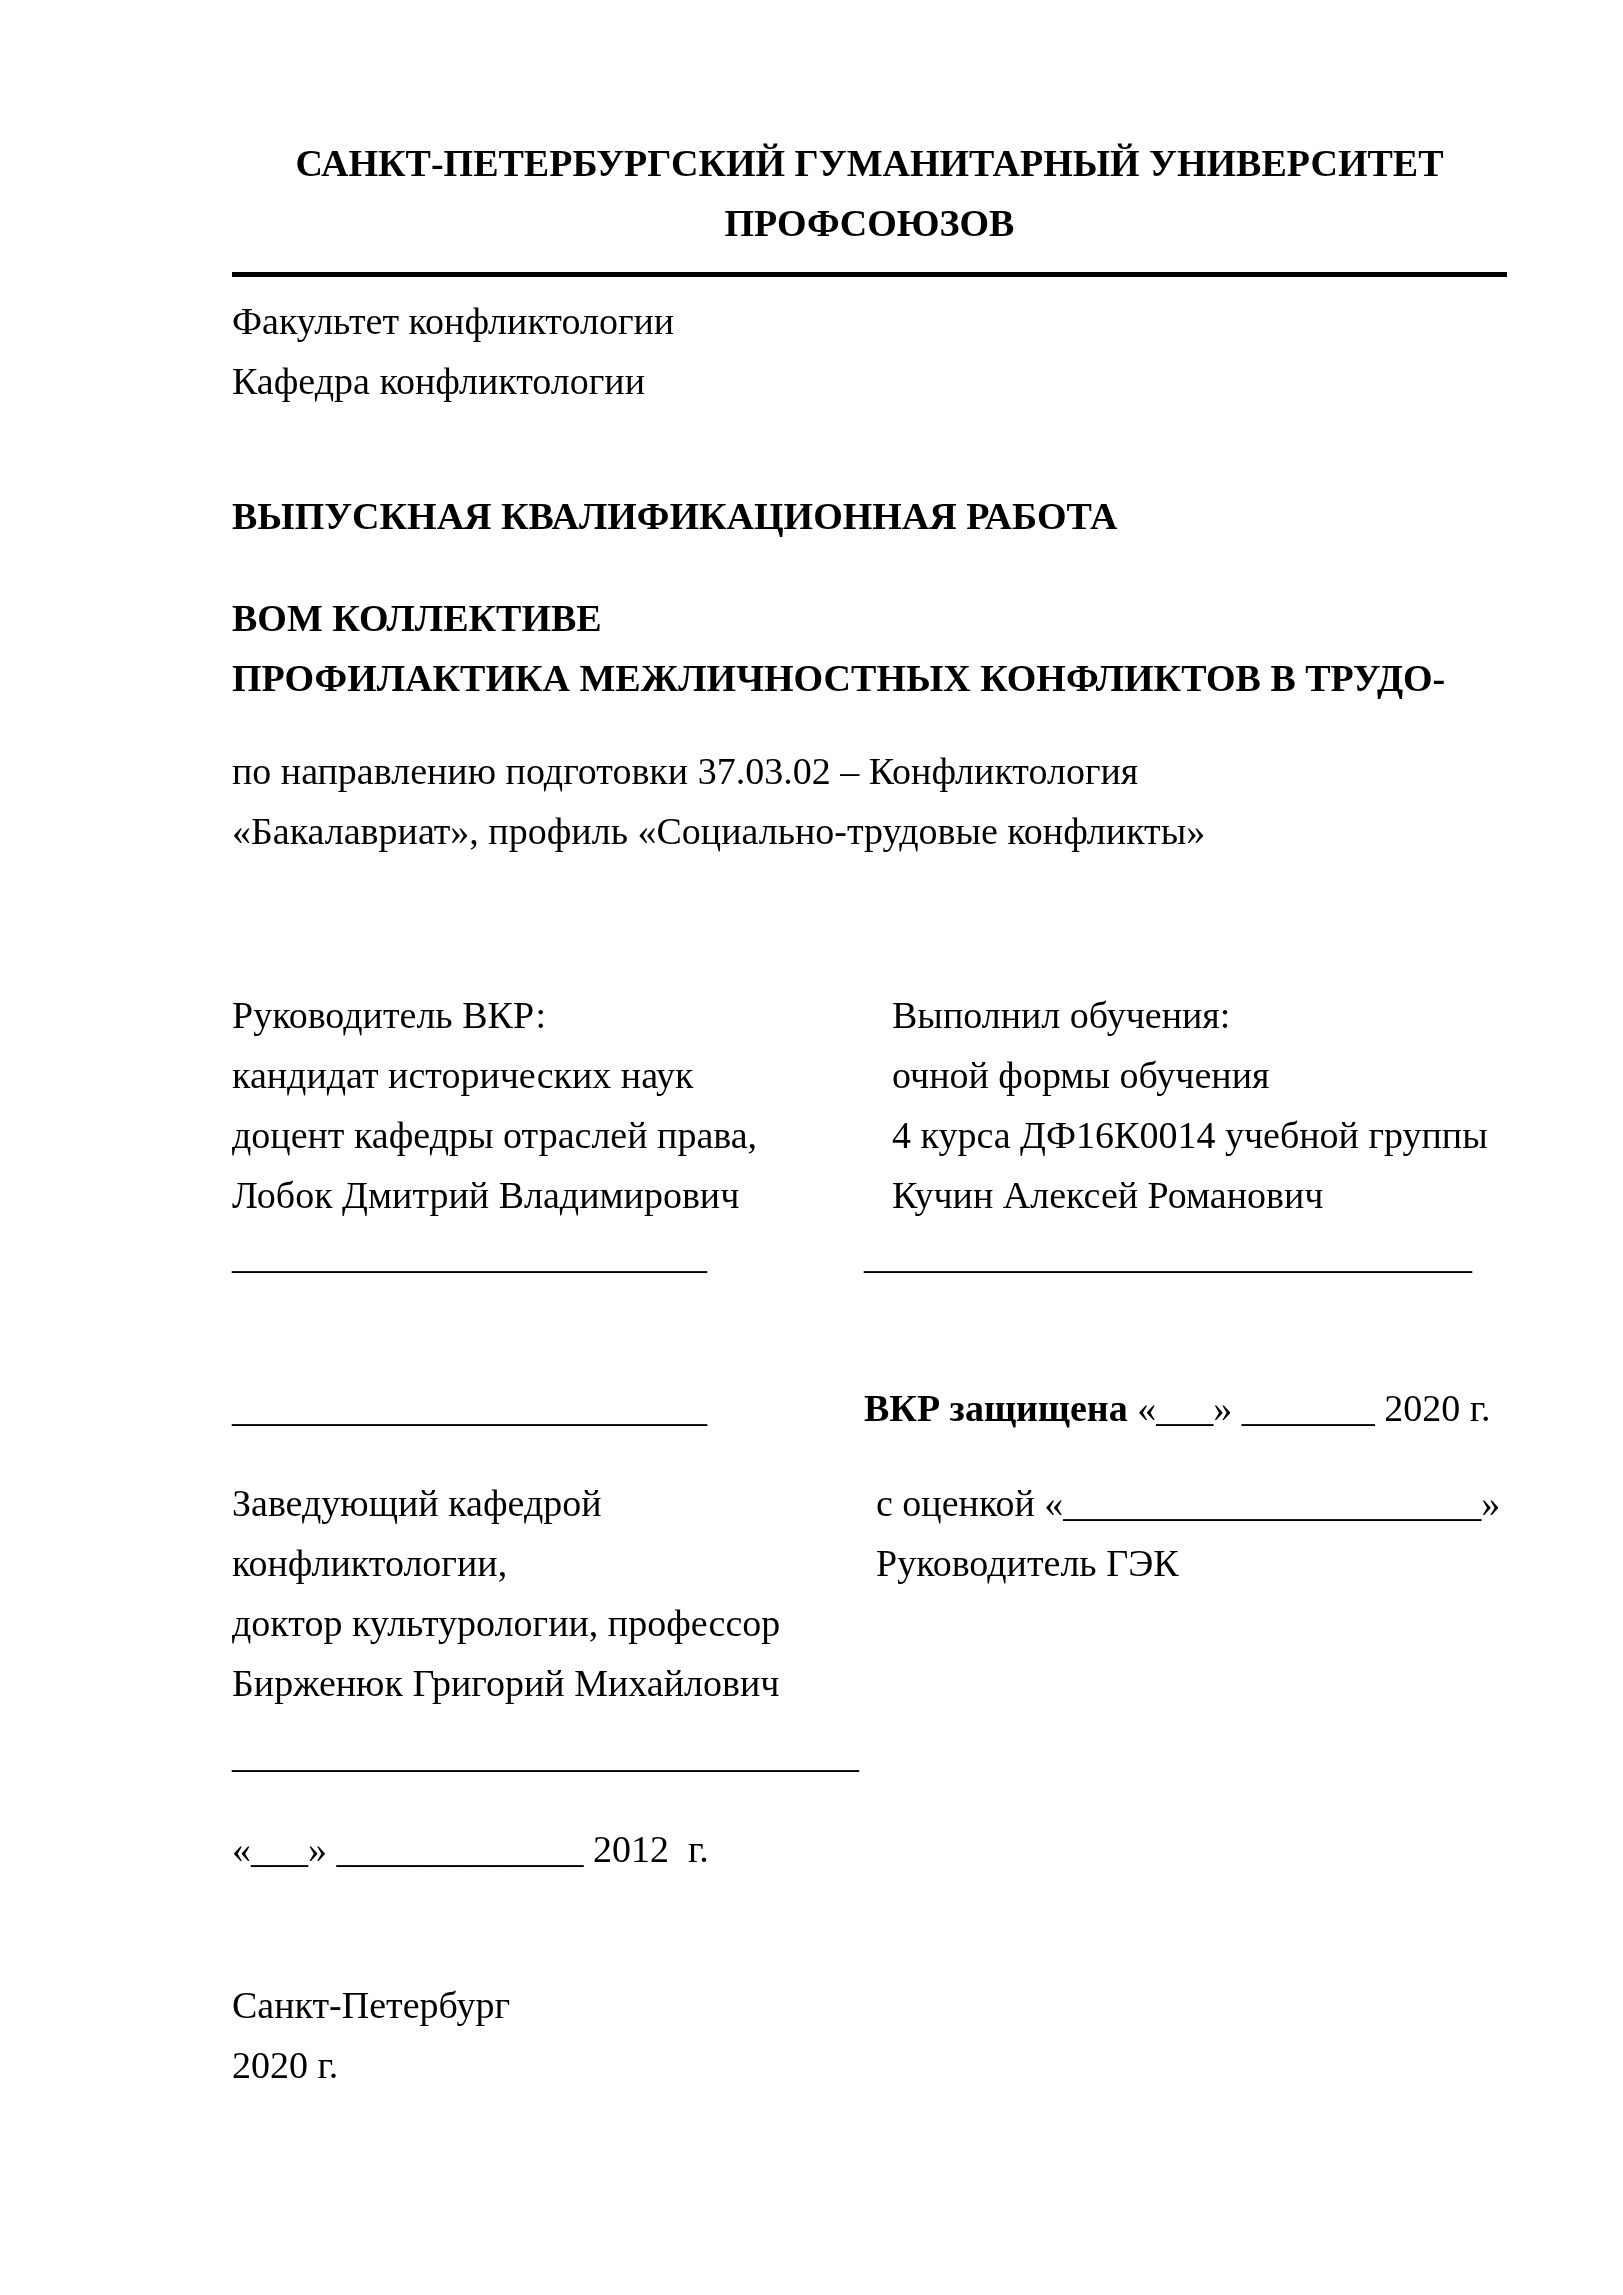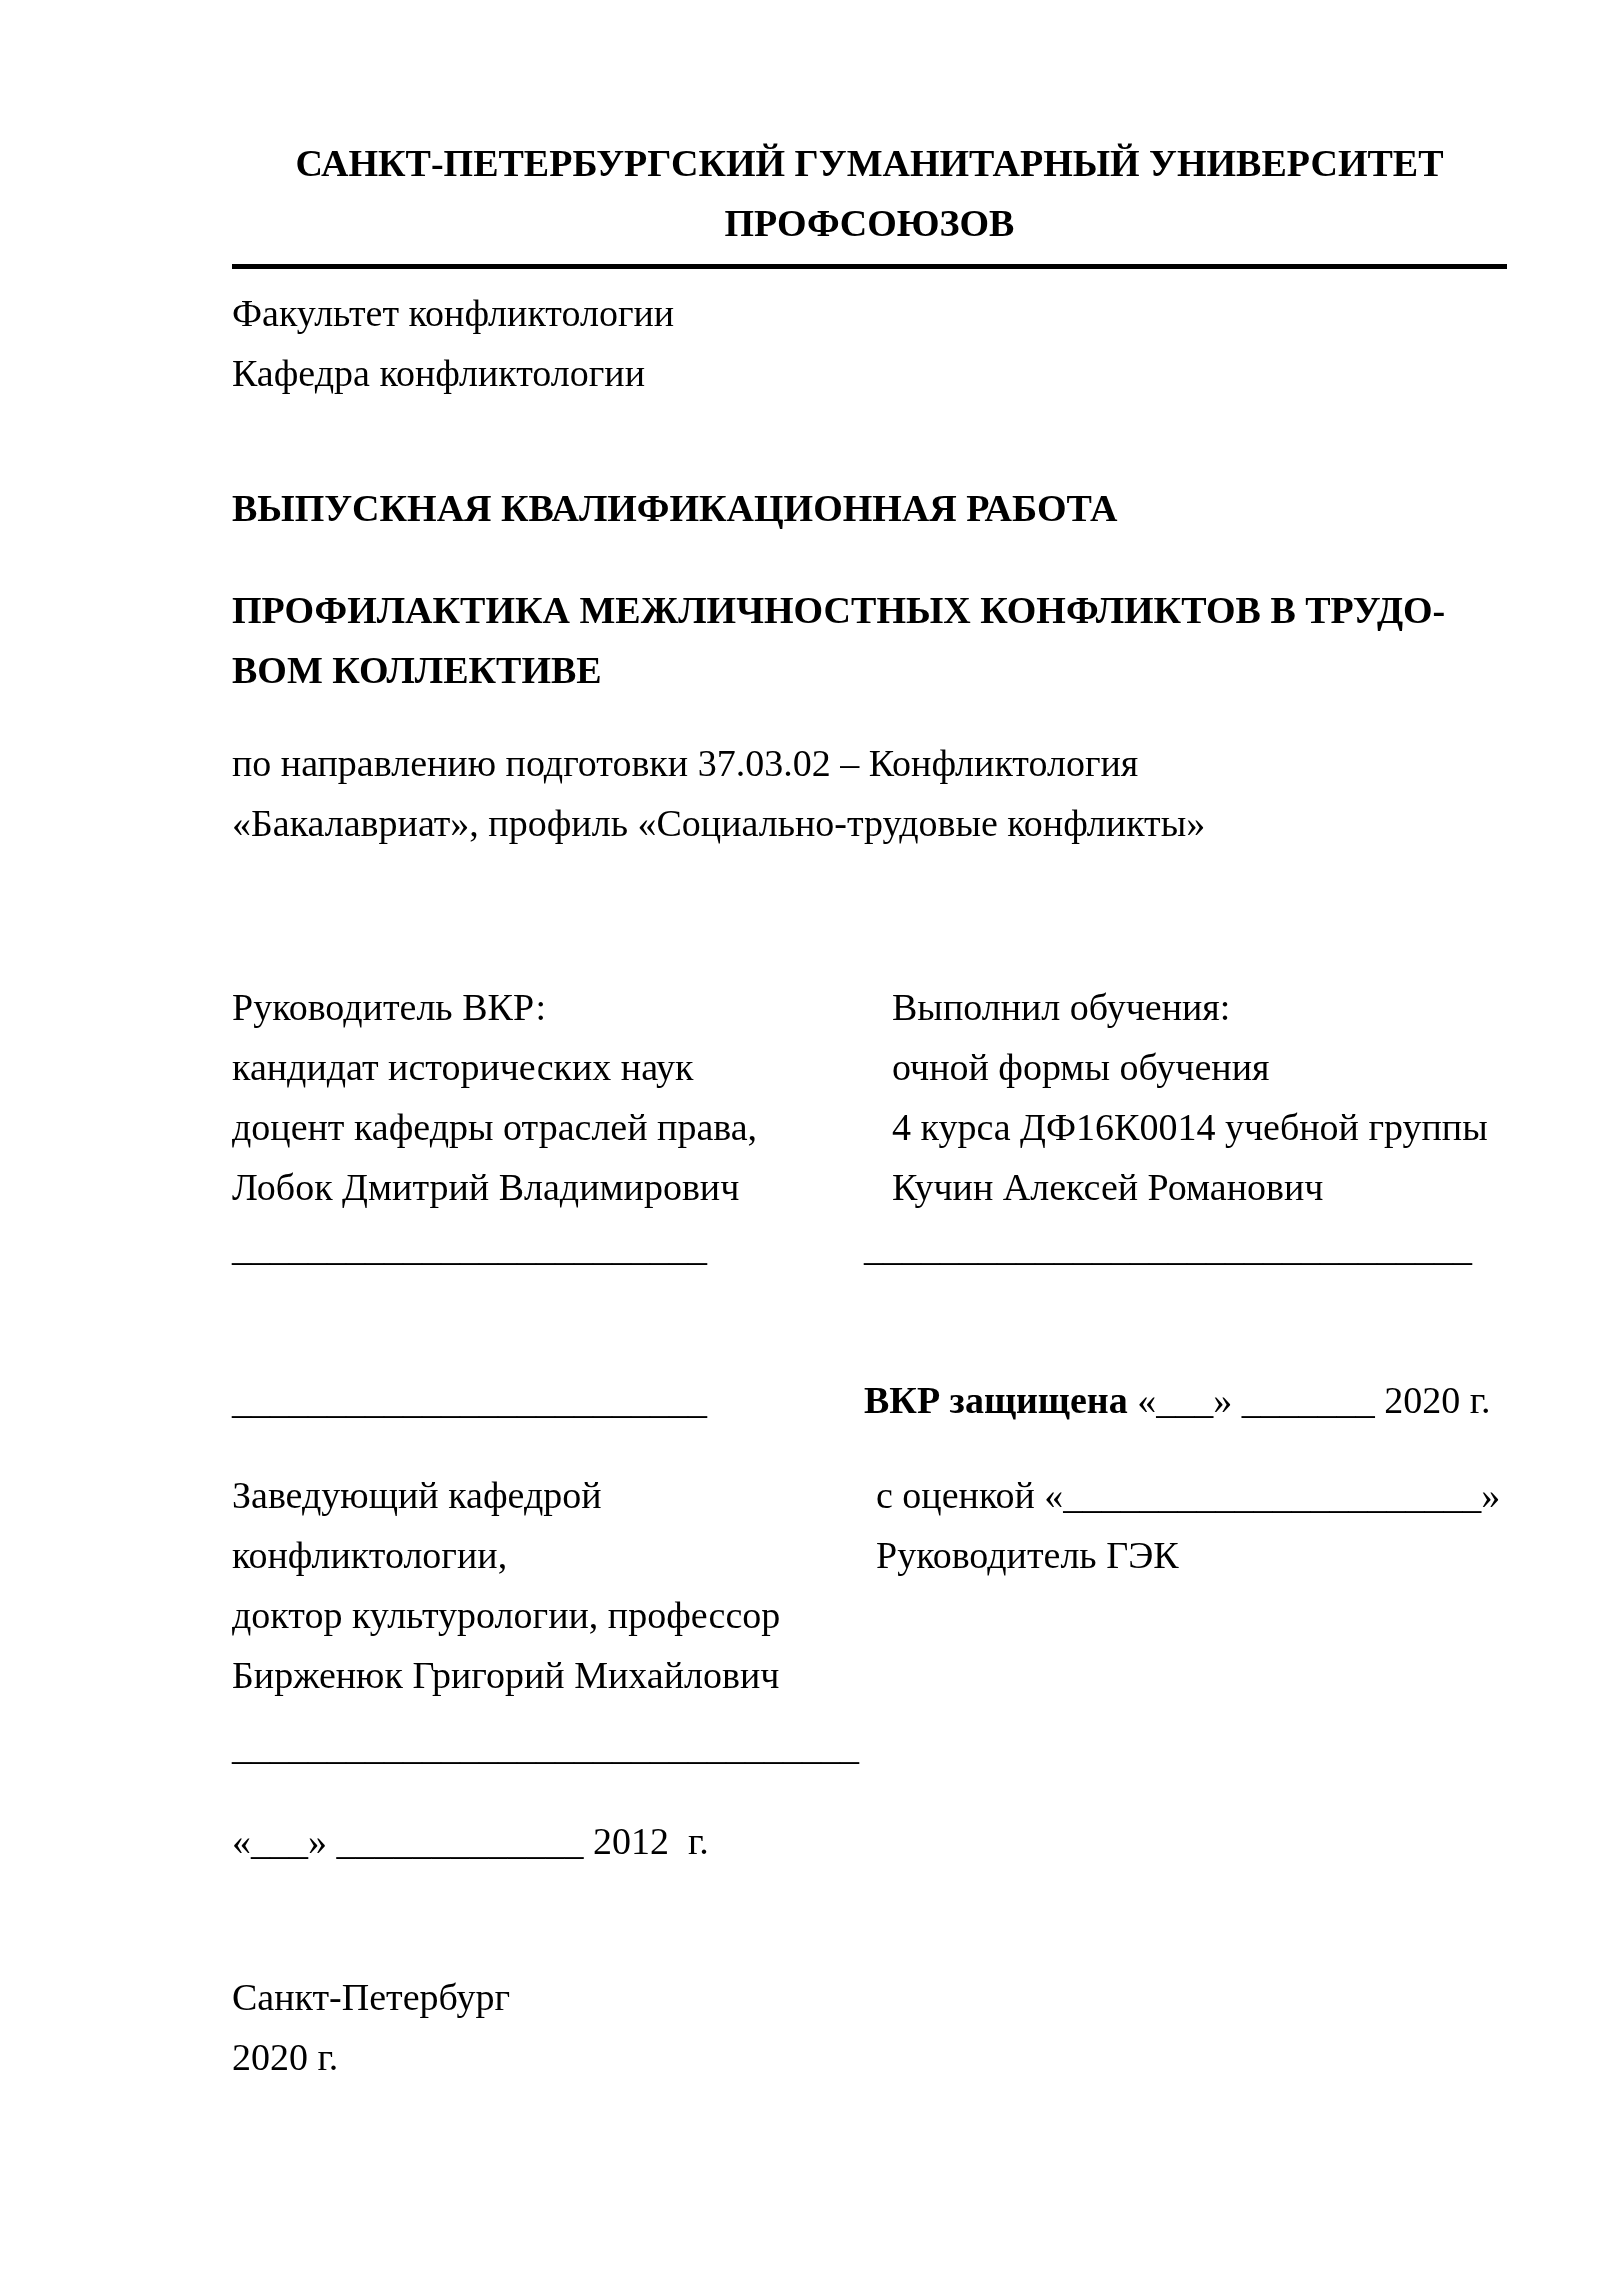--- a/index.html
+++ b/index.html
@@ -16,21 +16,21 @@
     line-height:60px;
     color:#000;
   }
   .center{text-align:left;}
   .bold{font-weight:bold;}
   .ws-pre{white-space:pre;}
   .uni-header{
     font-weight:bold;
     text-align:center;
     border-bottom:5.5px solid #000;
-    padding-bottom:11px;
+    padding-bottom:19px;
   }
   .block-fac{margin-top:14px;}
   .block-worktype{margin-top:75px;}
   .block-title{margin-top:42px;}
   .block-direction{margin-top:33px;}
   .two-col{display:grid;grid-template-columns:632px 1fr;}
   .block-people{margin-top:124px;gap:28px;}
   .block-defense{margin-top:93px;}
   .block-head{margin-top:35px;gap:12px;}
   .block-bottom-lines{margin-top:11px;}
@@ -44,22 +44,22 @@
 
   <div class="uni-header">САНКТ-ПЕТЕРБУРГСКИЙ ГУМАНИТАРНЫЙ УНИВЕРСИТЕТ ПРОФСОЮЗОВ</div>
 
   <div class="center block-fac">Факультет конфликтологии</div>
 
   <div class="center">Кафедра конфликтологии</div>
 
   <div class="center bold block-worktype">ВЫПУСКНАЯ КВАЛИФИКАЦИОННАЯ РАБОТА</div>
 
   <div class="center bold block-title">
+    <div>ВОМ КОЛЛЕКТИВЕ</div>
     <div>ПРОФИЛАКТИКА МЕЖЛИЧНОСТНЫХ КОНФЛИКТОВ В ТРУДО-</div>
-    <div>ВОМ КОЛЛЕКТИВЕ</div>
   </div>
 
   <div class="center block-direction">по направлению подготовки 37.03.02 – Конфликтология</div>
 
   <div class="center">«Бакалавриат», профиль «Социально-трудовые конфликты»</div>
 
   <div class="two-col block-people">
     <div>
       <div>Руководитель ВКР:</div>
       <div>кандидат исторических наук</div>

